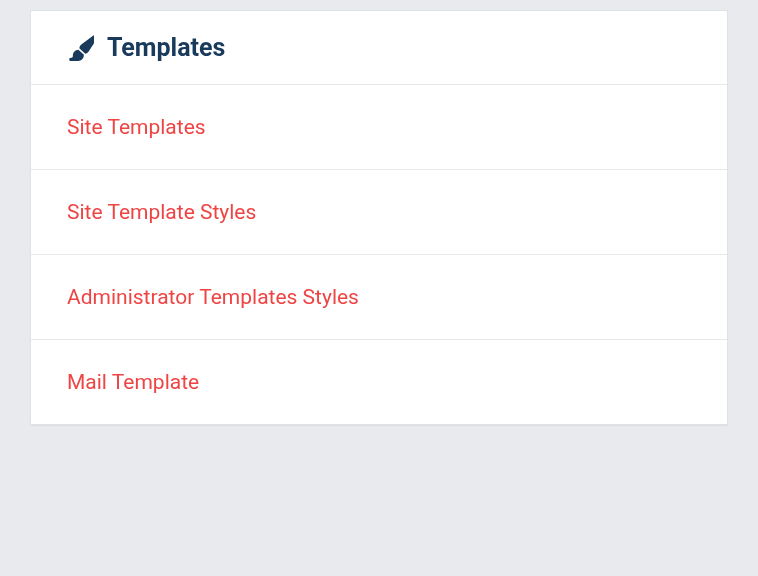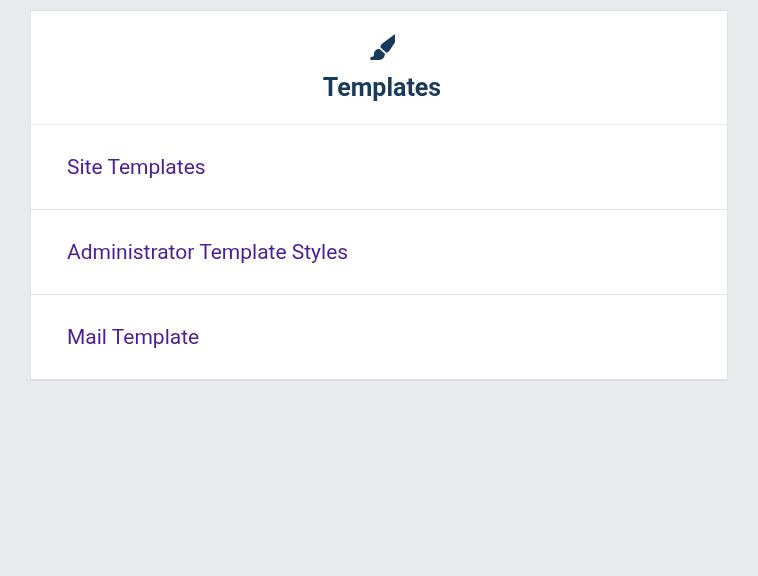--- a/index.html
+++ b/index.html
@@ -19,21 +19,20 @@
       border: 1px solid #e0e3e6;
       border-radius: 2px;
       box-shadow: 0 1px 1px rgba(0,0,0,0.05);
       overflow: hidden;
     }
     .panel-header {
       display: flex;
       align-items: center;
       padding: 22px 30px 22px 36px;
       gap: 12px;
-      flex-direction: column;
     }
     .panel-header .icon {
       color: #1a3a5c;
       width: 28px;
       height: 28px;
       display: flex;
       align-items: center;
       justify-content: center;
     }
     .panel-header .title {
@@ -43,21 +42,21 @@
     }
     .panel-list {
       list-style: none;
     }
     .panel-list li {
       border-top: 1px solid #e6e9ec;
     }
     .panel-list a {
       display: block;
       padding: 30px 36px;
-      color: #4c1d95;
+      color: #ef4444;
       font-size: 21px;
       text-decoration: none;
       cursor: pointer;
     }
   </style>
 </head>
 <body>
 
 <div class="panel">
   <div class="panel-header">
@@ -66,19 +65,22 @@
         <path d="M339.3 367.1c27.3-3.9 51.9-19.4 67.2-42.9L568.2 74.1c12.6-19.5 9.4-45.3-7.6-61.2S517.7-4.5 499.1 9.6L262.4 187.2c-24 18-38.2 46.1-38.4 76.1L339.3 367.1zm-19.6 25.4l-116-104.4C143.9 290.3 96 339.6 96 400c0 3.9 .2 7.8 .6 11.6c1.8 17.5-10.2 36.4-27.8 36.4H56c-17.7 0-32 14.3-32 32s14.3 32 32 32h144c61.9 0 112-50.1 112-112c0-2.5-.1-5-.2-7.5z"></path>
       </svg>
     </span>
     <span class="title">Templates</span>
   </div>
   <ul class="panel-list">
     <li>
       <a>Site Templates</a>
     </li>
     <li>
-      <a>Administrator Template Styles</a>
+      <a>Site Template Styles</a>
+    </li>
+    <li>
+      <a>Administrator Templates Styles</a>
     </li>
     <li>
       <a>Mail Template</a>
     </li>
   </ul>
 </div>
 
 </body></html>

